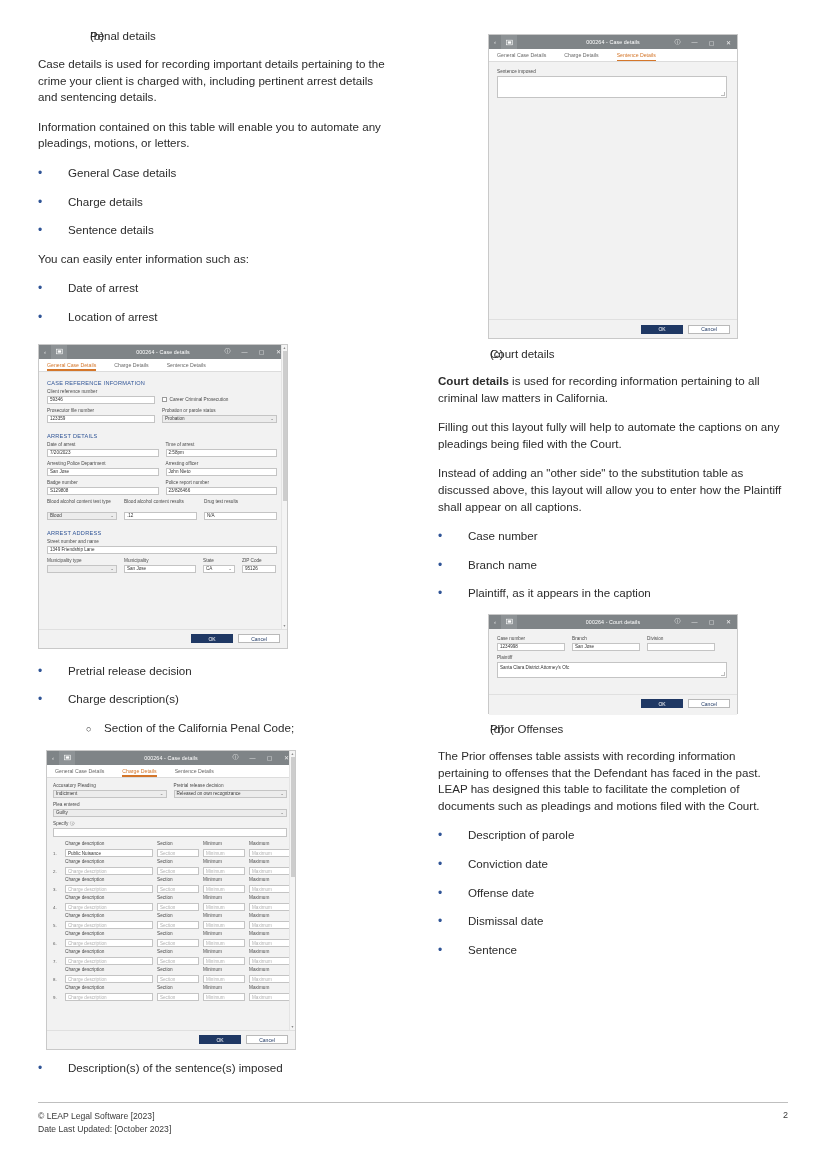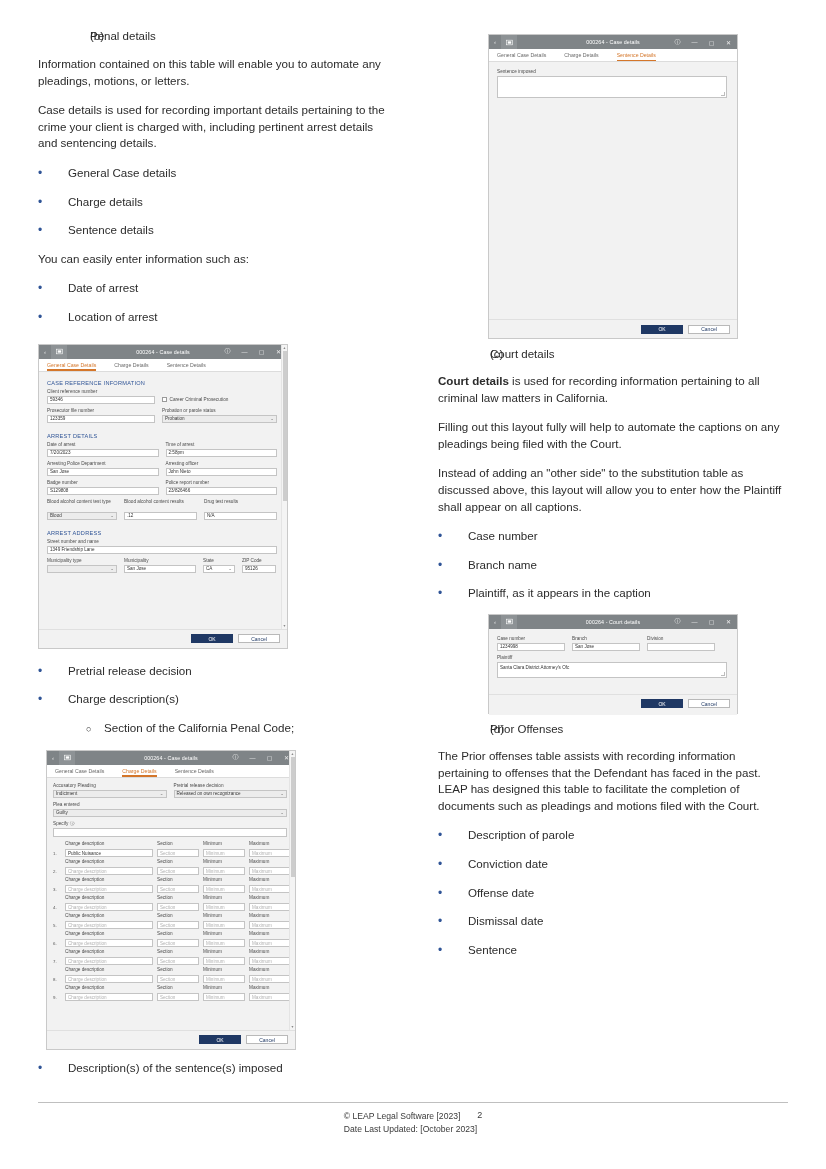--- a/index.html
+++ b/index.html
@@ -80,38 +80,38 @@
   .ta{border:1px solid #c4c4c4;background:#ffffff;box-sizing:border-box;font-size:4.6px;color:#333;padding:2px;position:relative;}
   .ta .grip{position:absolute;right:1px;bottom:1px;width:3px;height:3px;
             border-right:1px solid #bdbdbd;border-bottom:1px solid #bdbdbd;}
 
   .cap{display:flex;font-size:11.5px;margin:9px 0 13px 0;}
   .cap .num{width:52px;flex:0 0 52px;padding-left:52px;box-sizing:border-box;}
 
   
   .footer{position:absolute;left:38px;right:38px;bottom:34px;}
   .frule{border-top:1px solid #bfbfbf;margin-bottom:7px;}
-  .frow{display:flex;justify-content:center;align-items:flex-start;}
+  .frow{display:flex;justify-content:space-between;align-items:flex-start;}
   .fleft{font-size:8.6px;line-height:12.5px;color:#3a3a3a;}
   .fright{font-size:9px;color:#3a3a3a;}
 </style>
 </head>
 <body>
 
 <div class="page">
 
   <div class="col col-left">
 
     <div class="heading-row">
       <span class="num">(b)</span>
       <span class="txt">Penal details</span>
     </div>
 
+    <p class="body">Case details is used for recording important details pertaining to the crime your client is charged with, including pertinent arrest details and sentencing details.</p>
     <p class="body">Information contained on this table will enable you to automate any pleadings, motions, or letters.</p>
-    <p class="body">Case details is used for recording important details pertaining to the crime your client is charged with, including pertinent arrest details and sentencing details.</p>
 
     <ul class="bul">
       <li>
           <span class="mk">•</span>
           <span class="lb">General Case details</span>
         </li>
       <li>
           <span class="mk">•</span>
           <span class="lb">Charge details</span>
         </li>

